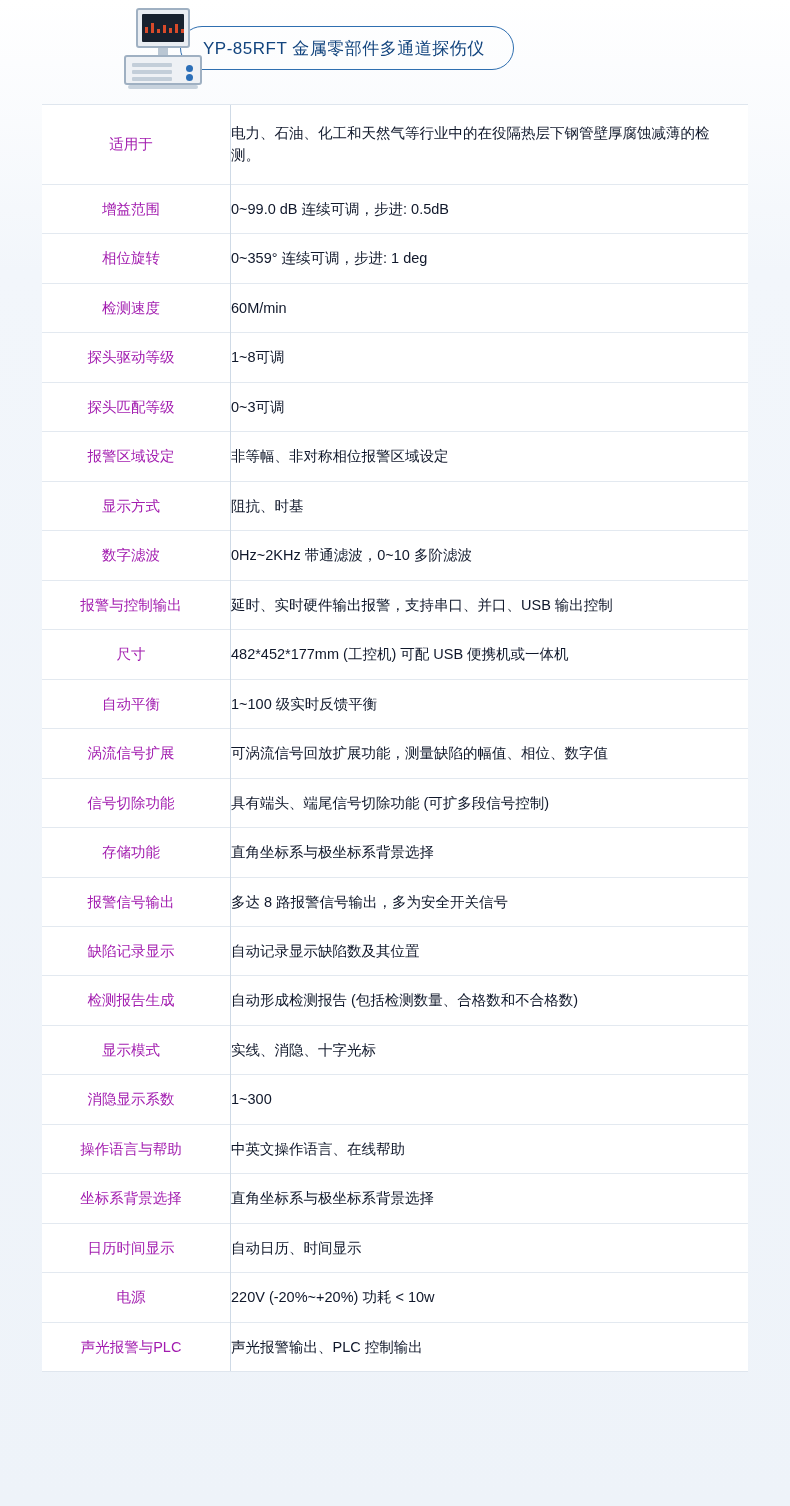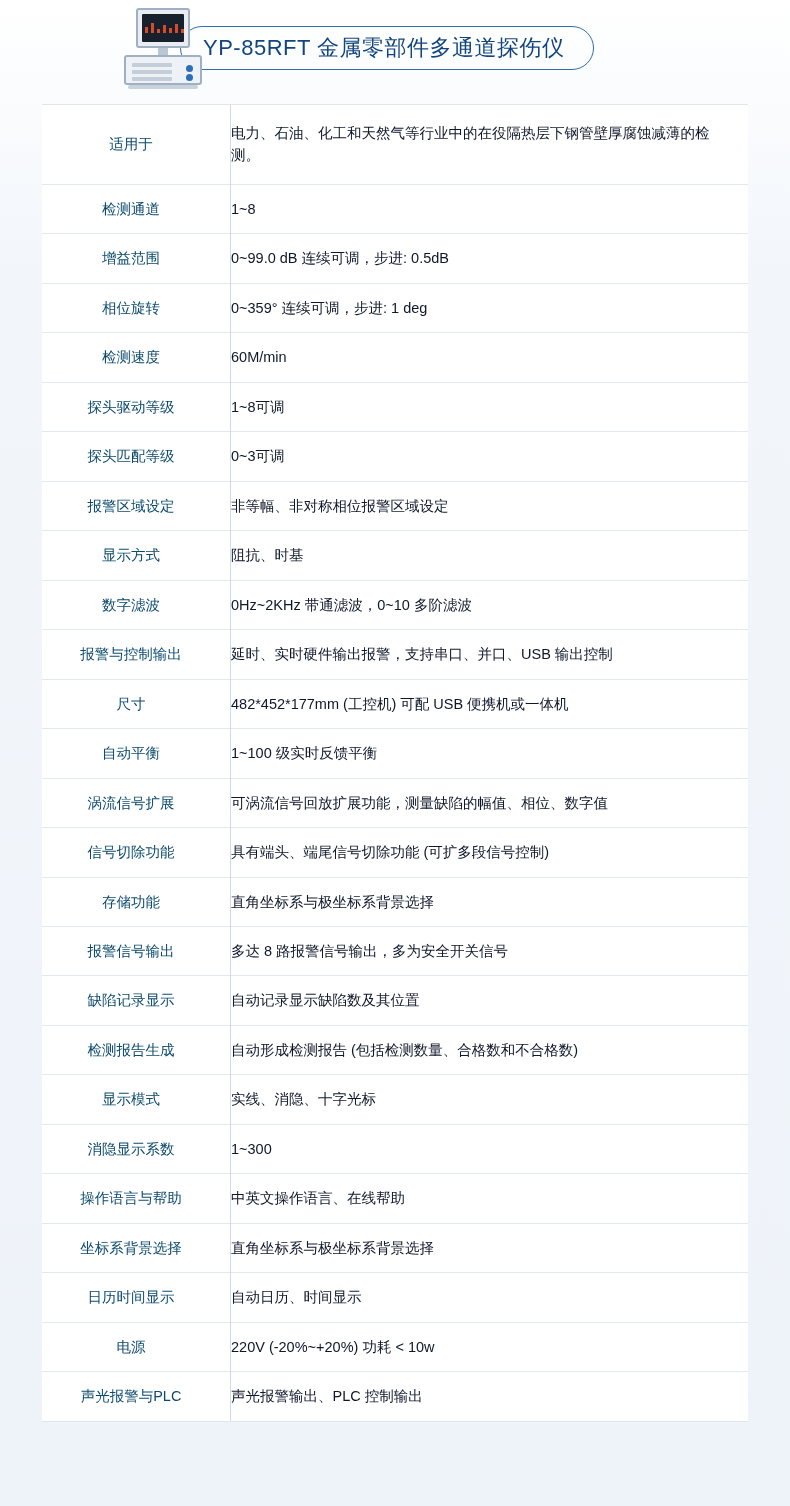--- a/index.html
+++ b/index.html
@@ -110,21 +110,21 @@
   }
 
   .title-pill {
     display: inline-flex;
     align-items: center;
     height: 42px;
     padding: 0 28px 0 22px;
     border: 1px solid #2f6fb0;
     border-radius: 22px;
     color: #12447e;
-    font-size: 22px;
+    font-size: 17px;
     letter-spacing: 0.5px;
     background: transparent;
     margin-left: 68px;
   }
 
   
   .spec-wrap {
     margin: 8px 42px 0 42px;
     background: #ffffff;
     border-top: 1px solid #dfe6ee;
@@ -143,21 +143,21 @@
   }
   table.spec td {
     padding: 13px 10px 13px 0;
     vertical-align: middle;
     font-size: 14.5px;
     line-height: 1.55;
   }
   td.label {
     width: 178px;
     text-align: center;
-    color: #0c4a6e;
+    color: #a21caf;
     border-right: 1px solid #cfdae6;
     padding: 13px 8px;
     font-size: 14.5px;
   }
   td.value {
     padding-left: 18px;
     color: #0f172a;
   }
   tr.tall td {
     padding-top: 17px;
@@ -196,24 +196,20 @@
 </div>
 
 <div class="spec-wrap">
   <table class="spec">
     <tbody id="spec-body">
         <tr class="tall">
           <td class="label">适用于</td>
           <td class="value">电力、石油、化工和天然气等行业中的在役隔热层下钢管壁厚腐蚀减薄的检测。</td>
         </tr>
         <tr>
-          <td class="label">检测通道</td>
-          <td class="value">1~8</td>
-        </tr>
-        <tr>
           <td class="label">增益范围</td>
           <td class="value">0~99.0 dB 连续可调，步进: 0.5dB</td>
         </tr>
         <tr>
           <td class="label">相位旋转</td>
           <td class="value">0~359° 连续可调，步进: 1 deg</td>
         </tr>
         <tr>
           <td class="label">检测速度</td>
           <td class="value">60M/min</td>

